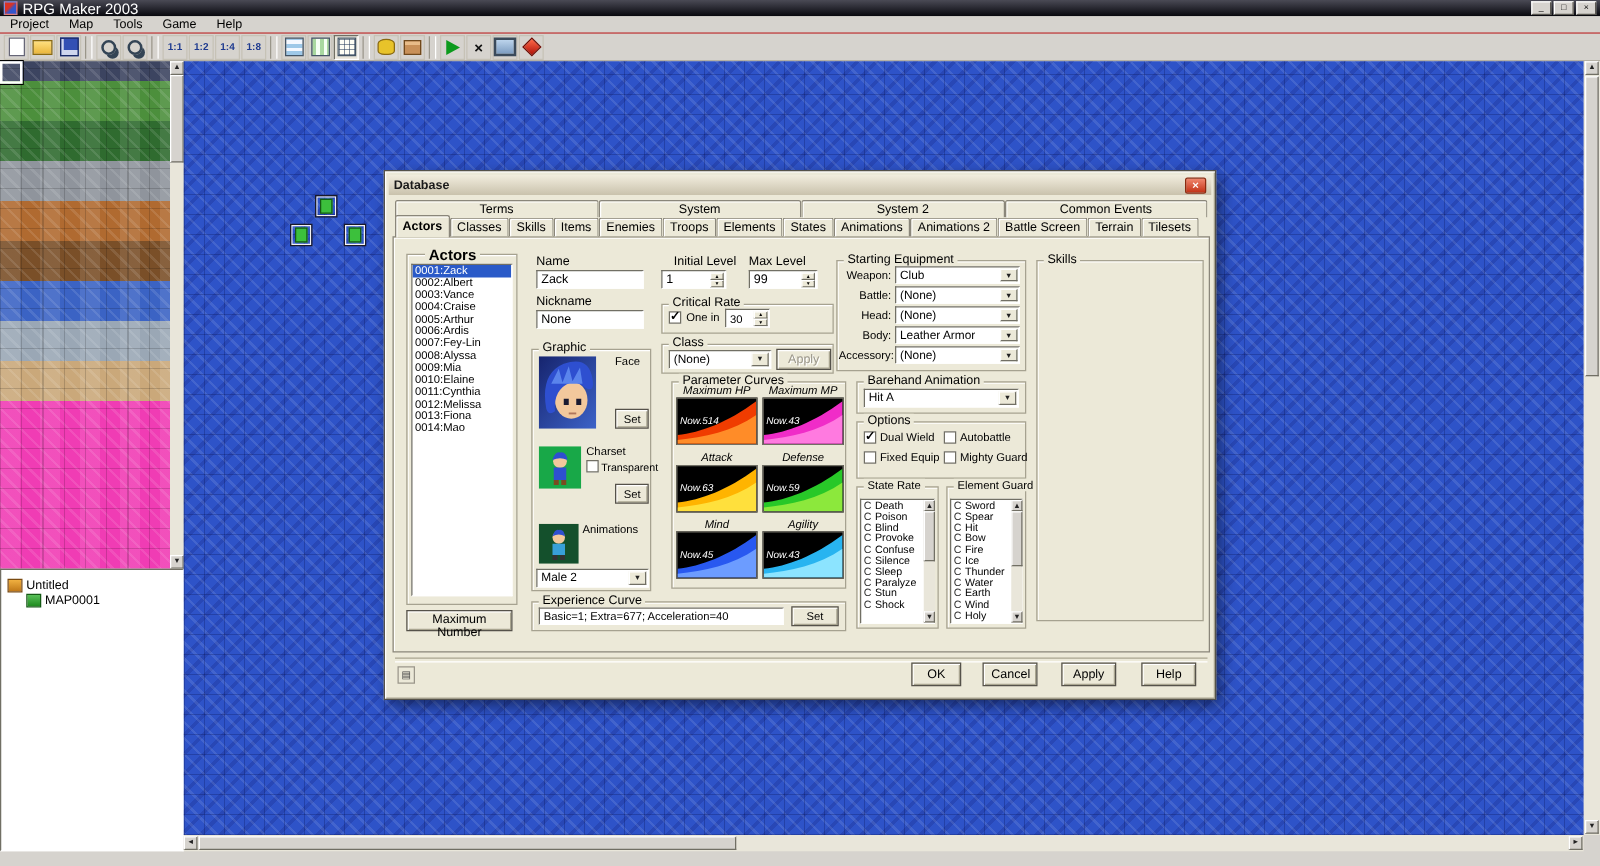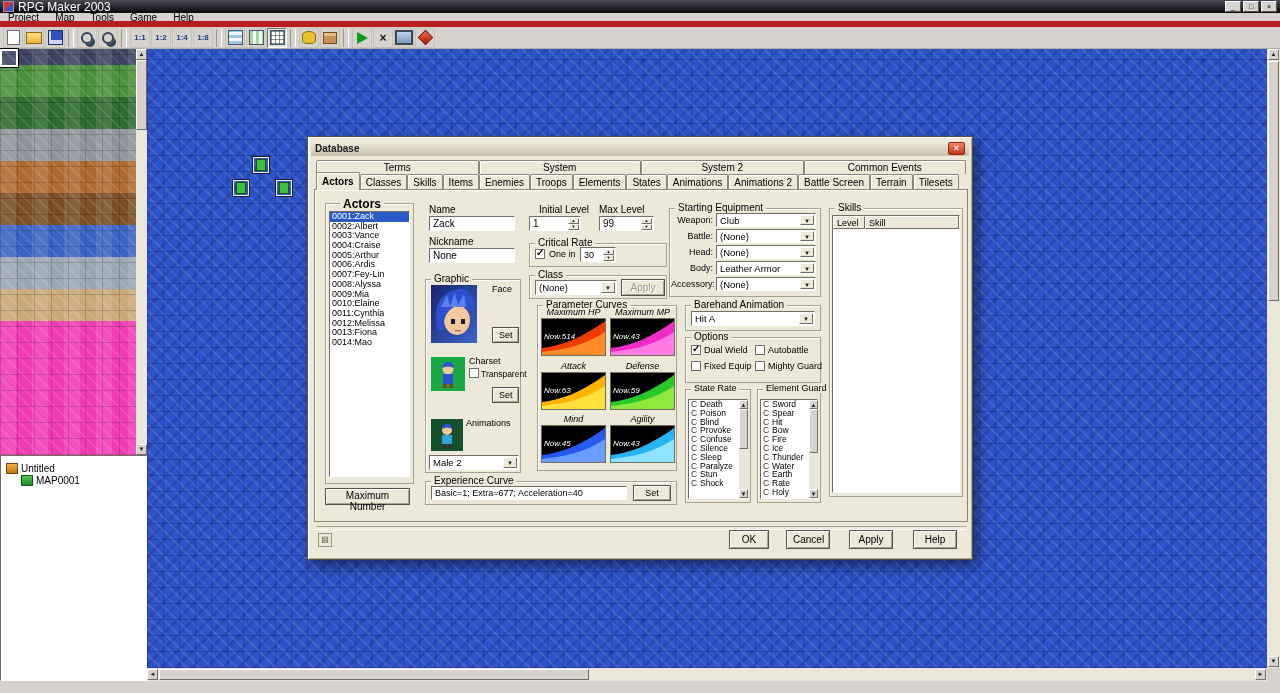--- a/index.html
+++ b/index.html
@@ -4,21 +4,21 @@
 <style>
   html,body{margin:0;padding:0;background:#222;}
   #app{position:relative;width:1280px;height:693px;background:#d6d3ce;font-family:"Liberation Sans",sans-serif;font-size:11px;color:#000;overflow:hidden;}
   .abs{position:absolute;}
   
   .titlebar{position:absolute;left:0;top:0;width:1280px;height:13px;background:linear-gradient(#4a4a55,#07070d);display:flex;align-items:center;padding:0 3px;box-sizing:border-box;}
   .appicon{width:9px;height:9px;background:linear-gradient(135deg,#d93326 40%,#3355cc 60%);border:1px solid rgba(255,255,255,.35);}
   .wtitle{color:#fff;font-size:12px;margin-left:4px;}
   .winbtns{margin-left:auto;display:flex;gap:2px;}
   .winbtn{width:16px;height:11px;background:#d6d3ce;border:1px solid;border-color:#fff #5a5751 #5a5751 #fff;font-size:7px;line-height:9px;text-align:center;box-sizing:border-box;}
-  .menubar{position:absolute;left:0;top:13px;width:1280px;height:14px;background:#d6d3ce;display:flex;align-items:center;border-bottom:6px solid #b91c1c;box-sizing:border-box;}
+  .menubar{position:absolute;left:0;top:13px;width:1280px;height:14px;background:#d6d3ce;display:flex;align-items:center;border-bottom:1px solid #b91c1c;box-sizing:border-box;}
   .menuitem{padding:0 8px;font-size:10px;}
   .toolbar{position:absolute;left:0;top:27px;width:1280px;height:22px;background:#d6d3ce;display:flex;align-items:center;padding-left:3px;box-sizing:border-box;border-bottom:1px solid #b4b0a4;}
   .tbi{width:20px;height:20px;display:flex;align-items:center;justify-content:center;border:1px solid #c6c2b6;background:#d6d3ce;font-size:8px;font-weight:bold;color:#1e3a8f;position:relative;box-sizing:border-box;margin-right:1px;}
   .tbi[data-pressed="true"]{border:1px solid;border-color:#716f64 #fff #fff #716f64;background:#e8e5da;}
   .tbi[data-cls="sep"]{width:6px;height:18px;background:transparent;border:none;border-left:1px solid #9a968a;border-right:1px solid #fff;margin:0 3px 0 2px;}
   .tbi::before{content:"";display:block;}
   .tbi[data-cls="page"]::before{width:11px;height:13px;background:#fff;border:1px solid #667;}
   .tbi[data-cls="folder"]::before{width:14px;height:10px;background:linear-gradient(#ffe080,#eab63c);border:1px solid #8a6a10;}
   .tbi[data-cls="disk"]::before{width:13px;height:13px;background:#3350b4;border:1px solid #1a2a66;box-shadow:inset 2px -4px 0 #cfd6ee;}
   .tbi[data-cls="mag"]::before,.tbi[data-cls="magm"]::before{width:8px;height:8px;border:2px solid #345;border-radius:50%;box-shadow:3px 4px 0 -1px #345;}
@@ -609,42 +609,36 @@
           <span>Water</span>
         </div>
 
         <div class="sr-item">
           <span class="sr-rate">C</span>
           <span>Earth</span>
         </div>
 
         <div class="sr-item">
           <span class="sr-rate">C</span>
-          <span>Rate</span>
+          <span>Wind</span>
         </div>
 
         <div class="sr-item">
           <span class="sr-rate">C</span>
           <span>Holy</span>
         </div>
       </div>
     <div class="sb" style="left:501px;top:263px;width:9px;height:98px;z-index:3;">
       <span class="sbtn sb-up" style="left:0;top:0;width:9px;height:9px;"></span>
       <span class="sthumb" style="left:0;top:9px;width:9px;height:44px;"></span>
       <span class="sbtn sb-dn" style="left:0;top:89px;width:9px;height:9px;"></span>
     </div>
 
     <div class="grp" style="left:521px;top:71px;width:134px;height:289px;">
       <span class="grp-cap">Skills</span>
-    </div>
-    <div class="listbox" style="left:524px;top:78px;width:128px;height:278px;z-index:2;">
-      <div style="display:flex;">
-        <span class="th" style="width:32px;">Level</span>
-        <span class="th" style="flex:1;">Skill</span>
-      </div>
     </div>
 
     <div class="grp" style="left:117px;top:344px;width:252px;height:24px;">
       <span class="grp-cap">Experience Curve</span>
     </div>
     <div class="field" style="left:123px;top:349px;width:196px;height:14px;font-size:9px;line-height:11px;">Basic=1; Extra=677; Acceleration=40</div>
     <button class="pbtn" style="left:325px;top:348px;width:38px;height:16px;font-size:9px;">Set</button>
 
     <div class="divider"></div>
     <span class="footicon"></span>

